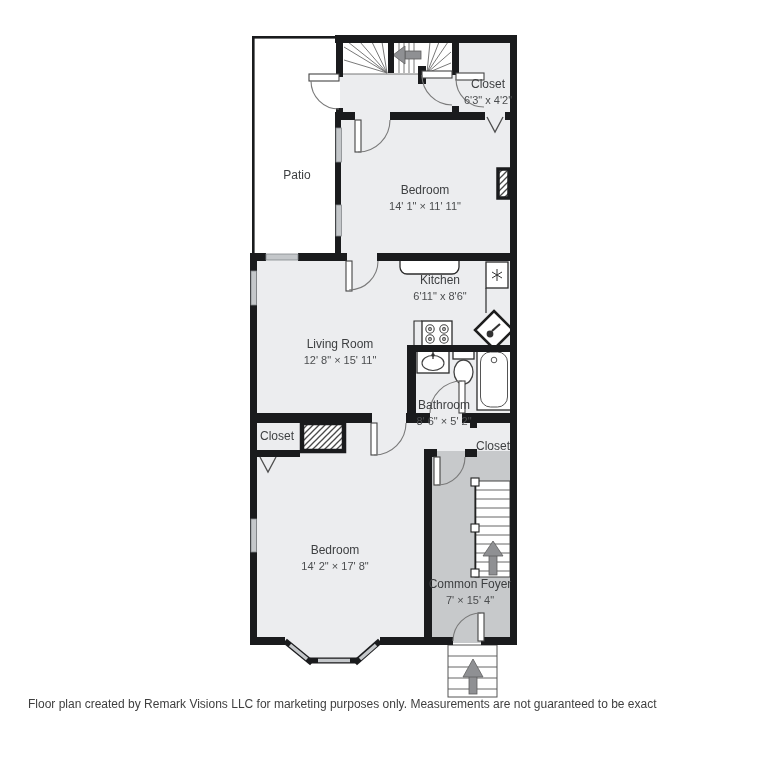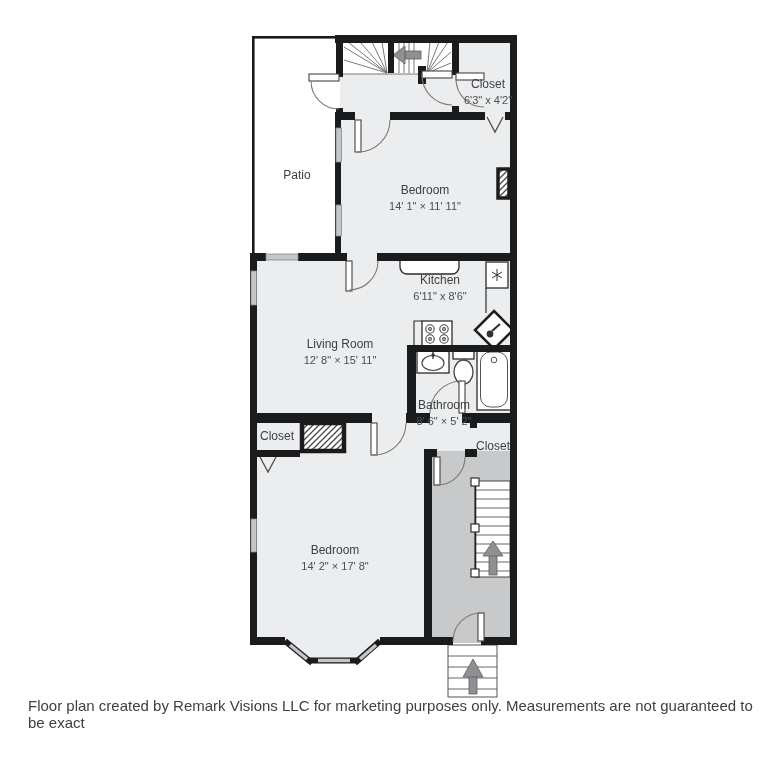--- a/index.html
+++ b/index.html
@@ -3,21 +3,21 @@
 <meta charset="utf-8">
 <style>
   html,body{margin:0;padding:0;background:#ffffff;}
   #canvas{position:relative;width:768px;height:768px;background:#ffffff;overflow:hidden;
           font-family:"Liberation Sans","DejaVu Sans",sans-serif;}
   #plan-svg{position:absolute;left:0;top:0;}
   .room-label{position:absolute;transform:translate(-50%,-50%);text-align:center;line-height:1.3;white-space:nowrap;}
   .rname{display:block;font-size:12px;color:#3d3f41;}
   .rdims{display:block;font-size:11px;color:#4b4d4f;}
   .rname:empty,.rdims:empty{display:none;}
-  #footer-note{position:absolute;left:28px;top:697px;font-size:15px;color:#3f3f3f;}
+  #footer-note{position:absolute;left:28px;top:697px;font-size:12px;color:#3f3f3f;}
 </style>
 </head>
 <body>
 
 <div id="canvas">
 
 <svg id="plan-svg" width="768" height="768" viewBox="0 0 768 768">
   <defs>
     <pattern id="hatch" patternUnits="userSpaceOnUse" width="6" height="6">
       <rect width="6" height="6" fill="#ffffff"></rect>
@@ -288,16 +288,20 @@
 <div class="room-label" style="left:277px;top:437px;">
   <span class="rname">Closet</span>
 </div>
 <div class="room-label" style="left:493px;top:447px;">
   <span class="rname">Closet</span>
 </div>
 <div class="room-label" style="left:335px;top:558px;">
   <span class="rname">Bedroom</span>
   <span class="rdims">14' 2" × 17' 8"</span>
 </div>
+<div class="room-label" style="left:470px;top:592px;">
+  <span class="rname">Common Foyer</span>
+  <span class="rdims">7' × 15' 4"</span>
+</div>
 
 <div id="footer-note">Floor plan created by Remark Visions LLC for marketing purposes only. Measurements are not guaranteed to be exact</div>
 
 </div>
 
 </body></html>

